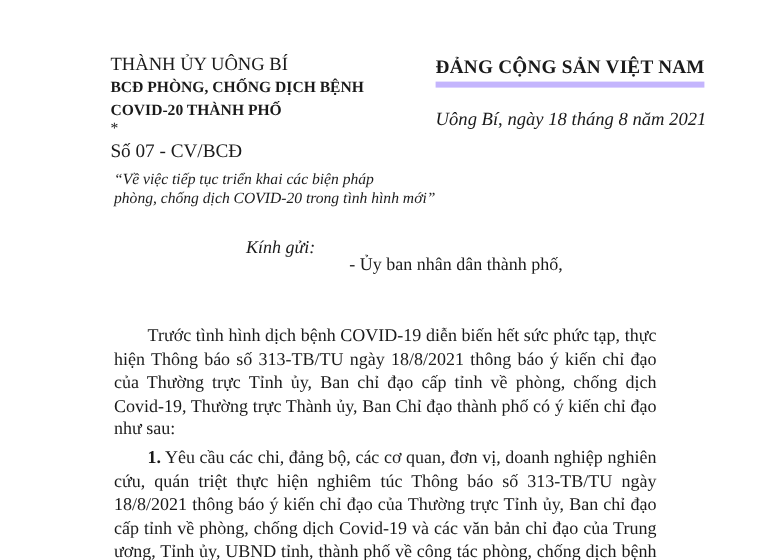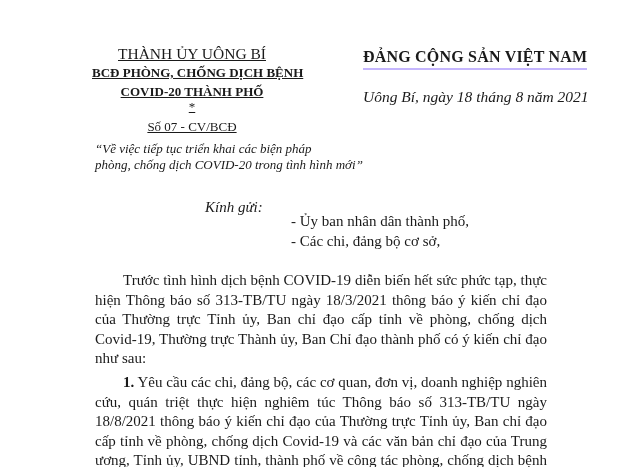--- a/index.html
+++ b/index.html
@@ -19,41 +19,40 @@
       position: absolute;
       left: 0; top: 0;
       width: 640px;
       height: 467px;
     }
     .left-header {
       position: absolute;
       left: 92px;
       top: 44px;
       width: 200px;
-      text-align: center;
-      text-decoration: underline;
+      text-align: left;
     }
     .left-header .org {
       font-size: 15.5px;
       line-height: 19px;
       white-space: nowrap;
     }
     .left-header .org-bold {
       font-size: 13px;
       font-weight: bold;
       line-height: 19px;
       white-space: nowrap;
     }
     .left-header .star {
       font-size: 13px;
       line-height: 12px;
       height: 13px;
     }
     .left-header .docnum {
-      font-size: 13px;
+      font-size: 16px;
       line-height: 22px;
       margin-top: 2px;
       white-space: nowrap;
     }
     .subject {
       position: absolute;
       left: 95px;
       top: 141px;
       width: 200px;
       text-align: right;
@@ -66,21 +65,21 @@
       position: absolute;
       left: 363px;
       top: 47px;
       width: 232px;
     }
     .right-header .party {
       font-size: 16px;
       font-weight: bold;
       line-height: 20px;
       white-space: nowrap;
-      border-bottom: 2px solid #c4b5fd;
+      border-bottom: 5px solid #c4b5fd;
       padding-bottom: 1px;
       display: inline-block;
       letter-spacing: 0.2px;
     }
     .right-header .place-date {
       margin-top: 17px;
       font-size: 15.5px;
       font-style: italic;
       line-height: 20px;
       white-space: nowrap;
@@ -149,23 +148,22 @@
 
   <div class="right-header">
     <div class="party">ĐẢNG CỘNG SẢN VIỆT NAM</div>
     <div class="place-date">Uông Bí, ngày 18 tháng 8 năm 2021</div>
   </div>
 
   <div class="recipients">
     <div class="label">Kính gửi:</div>
     <div class="list">
       <div>- Ủy ban nhân dân thành phố,</div>
-      <div>- Các chi, đảng bộ cơ sở,</div>
     </div>
   </div>
 
   <div class="body">
-    <p class="para1">Trước tình hình dịch bệnh COVID-19 diễn biến hết sức phức tạp, thực hiện Thông báo số 313-TB/TU ngày 18/3/2021 thông báo ý kiến chỉ đạo của Thường trực Tỉnh ủy, Ban chỉ đạo cấp tỉnh về phòng, chống dịch Covid-19, Thường trực Thành ủy, Ban Chỉ đạo thành phố có ý kiến chỉ đạo như sau:</p>
+    <p class="para1">Trước tình hình dịch bệnh COVID-19 diễn biến hết sức phức tạp, thực hiện Thông báo số 313-TB/TU ngày 18/8/2021 thông báo ý kiến chỉ đạo của Thường trực Tỉnh ủy, Ban chỉ đạo cấp tỉnh về phòng, chống dịch Covid-19, Thường trực Thành ủy, Ban Chỉ đạo thành phố có ý kiến chỉ đạo như sau:</p>
     <p class="para2"><span class="num">1.</span><span> Yêu cầu các chi, đảng bộ, các cơ quan, đơn vị, doanh nghiệp nghiên cứu, quán triệt thực hiện nghiêm túc Thông báo số 313-TB/TU ngày 18/8/2021 thông báo ý kiến chỉ đạo của Thường trực Tỉnh ủy, Ban chỉ đạo cấp tỉnh về phòng, chống dịch Covid-19 và các văn bản chỉ đạo của Trung ương, Tỉnh ủy, UBND tỉnh, thành phố về công tác phòng, chống dịch bệnh Covid-19.</span></p>
 
   </div>
 
 </div>
 
 </body></html>

